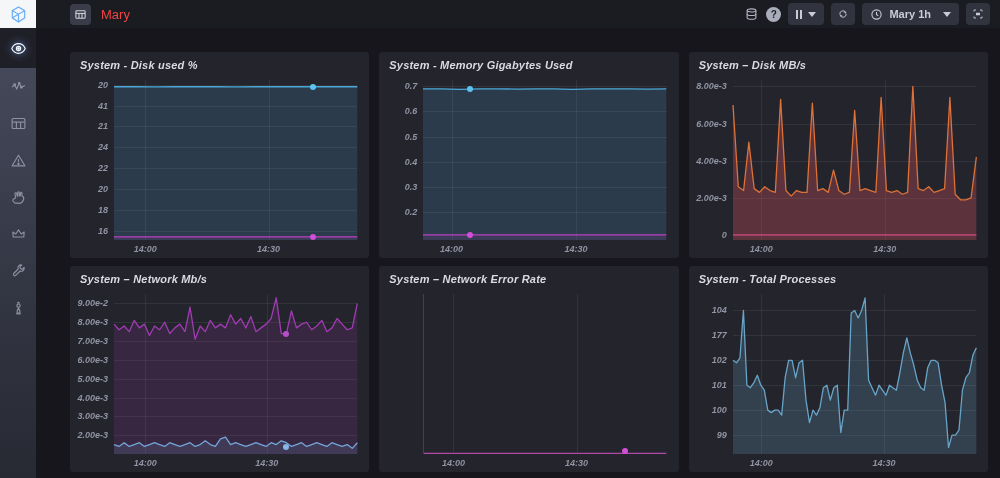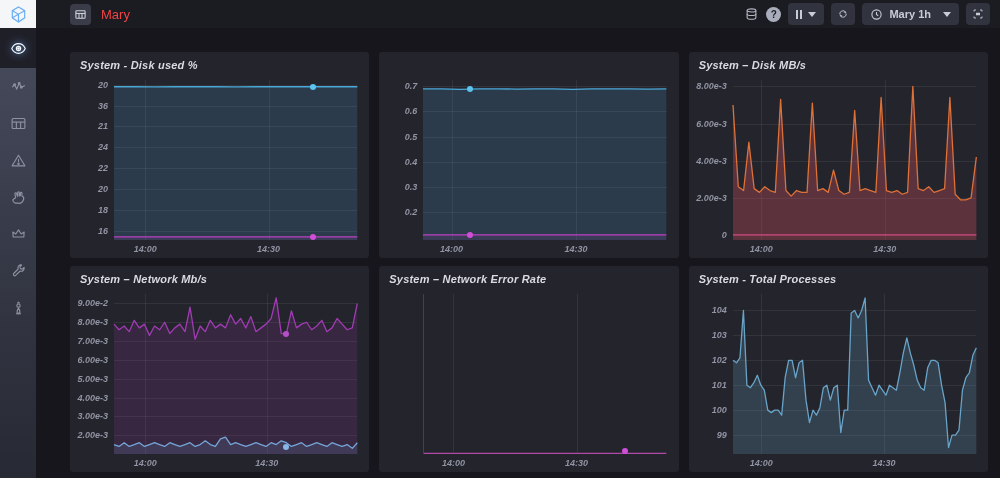--- a/index.html
+++ b/index.html
@@ -192,39 +192,40 @@
           <div class="ylab" style="top: 81.1075%;">18</div>
           <div class="hgrid" style="top: 68.0782%;"></div>
           <div class="ylab" style="top: 68.0782%;">20</div>
           <div class="hgrid" style="top: 55.0489%;"></div>
           <div class="ylab" style="top: 55.0489%;">22</div>
           <div class="hgrid" style="top: 42.0195%;"></div>
           <div class="ylab" style="top: 42.0195%;">24</div>
           <div class="hgrid" style="top: 28.9902%;"></div>
           <div class="ylab" style="top: 28.9902%;">21</div>
           <div class="hgrid" style="top: 15.9609%;"></div>
-          <div class="ylab" style="top: 15.9609%;">36</div>
+          <div class="ylab" style="top: 15.9609%;">41</div>
           <div class="hgrid" style="top: 2.9316%;"></div>
           <div class="ylab" style="top: 2.9316%;">20</div>
           <div class="vgrid" style="left: 12.8%;"></div>
           <div class="xlab" style="left: 12.8%;">14:00</div>
           <div class="vgrid" style="left: 63.5%;"></div>
           <div class="xlab" style="left: 63.5%;">14:30</div>
           <svg viewBox="0 0 100 100" preserveAspectRatio="none">
             <polygon points="0,100 0.00,4.23 8.33,4.23 16.67,4.30 25.00,4.23 33.33,4.23 41.67,4.23 50.00,4.30 58.33,4.23 66.67,4.23 75.00,4.23 83.33,4.23 91.67,4.23 100.00,4.23 100,100" fill="rgba(76,168,216,0.18)"></polygon>
             <polyline points="0.00,4.23 8.33,4.23 16.67,4.30 25.00,4.23 33.33,4.23 41.67,4.23 50.00,4.30 58.33,4.23 66.67,4.23 75.00,4.23 83.33,4.23 91.67,4.23 100.00,4.23" fill="none" stroke="#4aa8d8" stroke-width="1.3" vector-effect="non-scaling-stroke" stroke-linejoin="round"></polyline>
             <polygon points="0,100 0.00,98.05 8.33,98.05 16.67,98.05 25.00,98.05 33.33,98.05 41.67,98.05 50.00,98.05 58.33,98.05 66.67,98.05 75.00,98.05 83.33,98.05 91.67,98.05 100.00,98.05 100,100" fill="rgba(191,63,198,0.10)"></polygon>
             <polyline points="0.00,98.05 8.33,98.05 16.67,98.05 25.00,98.05 33.33,98.05 41.67,98.05 50.00,98.05 58.33,98.05 66.67,98.05 75.00,98.05 83.33,98.05 91.67,98.05 100.00,98.05" fill="none" stroke="#bf3fc6" stroke-width="1.3" vector-effect="non-scaling-stroke" stroke-linejoin="round"></polyline>
           </svg>
           <div class="dot" style="left: 81.6%; top: 4.23453%; background: rgb(92, 195, 239);"></div>
           <div class="dot" style="left: 81.6%; top: 98.0456%; background: rgb(207, 79, 214);"></div>
         </div>
       </div>
     </div>
     <div class="panel">
+      <div class="panel-title">System - Memory Gigabytes Used</div>
       <div class="chart">
         <div class="plot">
           <div class="hgrid" style="top: 82.6772%;"></div>
           <div class="ylab" style="top: 82.6772%;">0.2</div>
           <div class="hgrid" style="top: 66.9291%;"></div>
           <div class="ylab" style="top: 66.9291%;">0.3</div>
           <div class="hgrid" style="top: 51.1811%;"></div>
           <div class="ylab" style="top: 51.1811%; text-align: right;">0.4</div>
           <div class="hgrid" style="top: 35.4331%;"></div>
           <div class="ylab" style="top: 35.4331%;">0.5</div>
@@ -329,21 +330,21 @@
         <div class="plot">
           <div class="hgrid" style="top: 88.162%;"></div>
           <div class="ylab" style="top: 88.162%;">99</div>
           <div class="hgrid" style="top: 72.5857%;"></div>
           <div class="ylab" style="top: 72.5857%;">100</div>
           <div class="hgrid" style="top: 57.0093%;"></div>
           <div class="ylab" style="top: 57.0093%;">101</div>
           <div class="hgrid" style="top: 41.433%;"></div>
           <div class="ylab" style="top: 41.433%;">102</div>
           <div class="hgrid" style="top: 25.8567%;"></div>
-          <div class="ylab" style="top: 25.8567%;">103</div>
+          <div class="ylab" style="top: 25.8567%;">177</div>
           <div class="hgrid" style="top: 10.2804%;"></div>
           <div class="ylab" style="top: 10.2804%;">104</div>
           <div class="vgrid" style="left: 11.8%;"></div>
           <div class="xlab" style="left: 11.8%;">14:00</div>
           <div class="vgrid" style="left: 62.2%;"></div>
           <div class="xlab" style="left: 62.2%;">14:30</div>
           <svg viewBox="0 0 100 100" preserveAspectRatio="none">
             <polygon points="0,100 0.00,41.43 1.43,42.99 2.86,39.88 4.29,10.28 5.71,57.01 7.14,58.57 8.57,55.45 10.00,50.78 11.43,57.01 12.86,60.12 14.29,72.59 15.71,74.14 17.14,72.59 18.57,72.59 20.00,75.70 21.43,52.34 22.86,41.43 24.29,41.43 25.71,52.34 27.14,42.99 28.57,41.43 30.00,66.36 31.43,80.37 32.86,72.59 34.29,75.70 35.71,71.03 37.14,58.57 38.57,57.01 40.00,66.36 41.43,58.57 42.86,57.01 44.29,86.60 45.71,72.59 47.14,72.59 48.57,11.84 50.00,10.28 51.43,14.95 52.86,10.28 54.29,2.49 55.71,53.89 57.14,58.57 58.57,63.24 60.00,57.01 61.43,60.12 62.86,63.24 64.29,57.01 65.71,58.57 67.14,60.12 68.57,49.22 70.00,36.76 71.43,27.41 72.86,36.76 74.29,44.55 75.71,53.89 77.14,58.57 78.57,60.12 80.00,46.11 81.43,41.43 82.86,41.43 84.29,42.99 85.71,57.01 87.14,67.91 88.57,95.95 90.00,88.16 91.43,88.16 92.86,85.05 94.29,60.12 95.71,52.34 97.14,49.22 98.57,38.32 100.00,33.64 100,100" fill="rgba(104,164,200,0.22)"></polygon>
             <polyline points="0.00,41.43 1.43,42.99 2.86,39.88 4.29,10.28 5.71,57.01 7.14,58.57 8.57,55.45 10.00,50.78 11.43,57.01 12.86,60.12 14.29,72.59 15.71,74.14 17.14,72.59 18.57,72.59 20.00,75.70 21.43,52.34 22.86,41.43 24.29,41.43 25.71,52.34 27.14,42.99 28.57,41.43 30.00,66.36 31.43,80.37 32.86,72.59 34.29,75.70 35.71,71.03 37.14,58.57 38.57,57.01 40.00,66.36 41.43,58.57 42.86,57.01 44.29,86.60 45.71,72.59 47.14,72.59 48.57,11.84 50.00,10.28 51.43,14.95 52.86,10.28 54.29,2.49 55.71,53.89 57.14,58.57 58.57,63.24 60.00,57.01 61.43,60.12 62.86,63.24 64.29,57.01 65.71,58.57 67.14,60.12 68.57,49.22 70.00,36.76 71.43,27.41 72.86,36.76 74.29,44.55 75.71,53.89 77.14,58.57 78.57,60.12 80.00,46.11 81.43,41.43 82.86,41.43 84.29,42.99 85.71,57.01 87.14,67.91 88.57,95.95 90.00,88.16 91.43,88.16 92.86,85.05 94.29,60.12 95.71,52.34 97.14,49.22 98.57,38.32 100.00,33.64" fill="none" stroke="#68a4c8" stroke-width="1.3" vector-effect="non-scaling-stroke" stroke-linejoin="round"></polyline>
           </svg>

